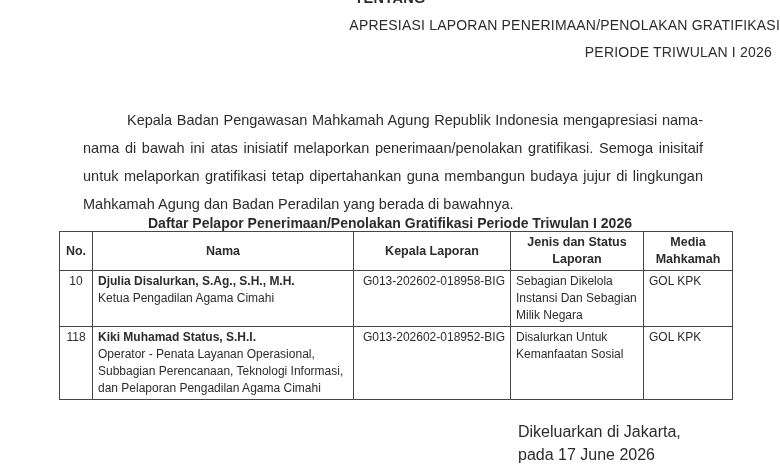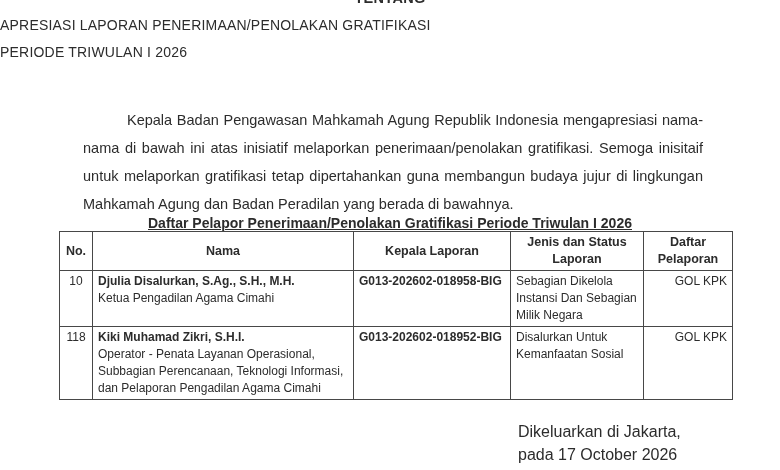--- a/index.html
+++ b/index.html
@@ -22,31 +22,31 @@
     font-size: 14.5px;
     line-height: 17px;
     font-weight: 700;
     letter-spacing: 0.3px;
   }
   .title-line1 {
     position: absolute;
     top: 17px;
     left: 0;
     right: 0;
-    text-align: left;
+    text-align: right;
     font-size: 14px;
     white-space: nowrap;
     letter-spacing: 0.2px;
   }
   .title-line2 {
     position: absolute;
     top: 44px;
     left: 0;
     right: 8px;
-    text-align: left;
+    text-align: right;
     font-size: 14px;
     white-space: nowrap;
     letter-spacing: 0.2px;
   }
   .body-paragraph {
     position: absolute;
     top: 90px;
     left: 83px;
     width: 620px;
     font-size: 14.5px;
@@ -57,21 +57,20 @@
   }
   .table-caption {
     position: absolute;
     top: 215px;
     left: 0;
     right: 0;
     text-align: center;
     font-weight: 700;
     font-size: 14px;
     white-space: nowrap;
-    text-decoration: underline;
   }
   table.report {
     position: absolute;
     top: 231px;
     left: 59px;
     width: 673px;
     border-collapse: collapse;
     table-layout: fixed;
     font-size: 12px;
     line-height: 17px;
@@ -85,22 +84,22 @@
     font-weight: 700;
     text-align: center;
     vertical-align: middle;
     font-size: 12.5px;
     height: 38px;
   }
   table.report td { vertical-align: top; }
   tr.row-1 { height: 43px; }
   tr.row-2 { height: 68px; }
   td.c-no { text-align: center; }
-  td.c-nomor { text-align: left; font-weight: bold; }
-  td.c-media { text-align: right; }
+  td.c-nomor { text-align: right; }
+  td.c-media { text-align: left; }
   .nm { font-weight: 700; }
   .issued-block {
     position: absolute;
     top: 421px;
     left: 518px;
     font-size: 16px;
     line-height: 22.5px;
     text-align: left;
   }
 </style>
@@ -125,45 +124,45 @@
       <col style="width:157px">
       <col style="width:133px">
       <col style="width:89px">
     </colgroup>
     <thead>
       <tr>
         <th>No.</th>
         <th>Nama</th>
         <th>Kepala Laporan</th>
         <th>Jenis dan Status Laporan</th>
-        <th>Daftar Pelaporan</th>
+        <th>Media Mahkamah</th>
       </tr>
     </thead>
     <tbody>
       <tr class="row-1">
         <td class="c-no">10</td>
         <td class="c-nama">
           <div class="nm">Djulia Disalurkan, S.Ag., S.H., M.H.</div>
           <div>Ketua Pengadilan Agama Cimahi</div>
         </td>
         <td class="c-nomor">G013-202602-018958-BIG</td>
         <td class="c-status">Sebagian Dikelola Instansi Dan Sebagian Milik Negara</td>
         <td class="c-media">GOL KPK</td>
       </tr>
       <tr class="row-2">
         <td class="c-no">118</td>
         <td class="c-nama">
-          <div class="nm">Kiki Muhamad Zikri, S.H.I.</div>
+          <div class="nm">Kiki Muhamad Status, S.H.I.</div>
           <div>Operator - Penata Layanan Operasional, Subbagian Perencanaan, Teknologi Informasi, dan Pelaporan Pengadilan Agama Cimahi</div>
         </td>
         <td class="c-nomor">G013-202602-018952-BIG</td>
         <td class="c-status">Disalurkan Untuk Kemanfaatan Sosial</td>
         <td class="c-media">GOL KPK</td>
       </tr>
     </tbody>
   </table>
 
   <div class="issued-block">
     <div>Dikeluarkan di Jakarta,</div>
-    <div>pada 17 October 2026</div>
+    <div>pada 17 June 2026</div>
   </div>
 
 </div>
 
 </body></html>

